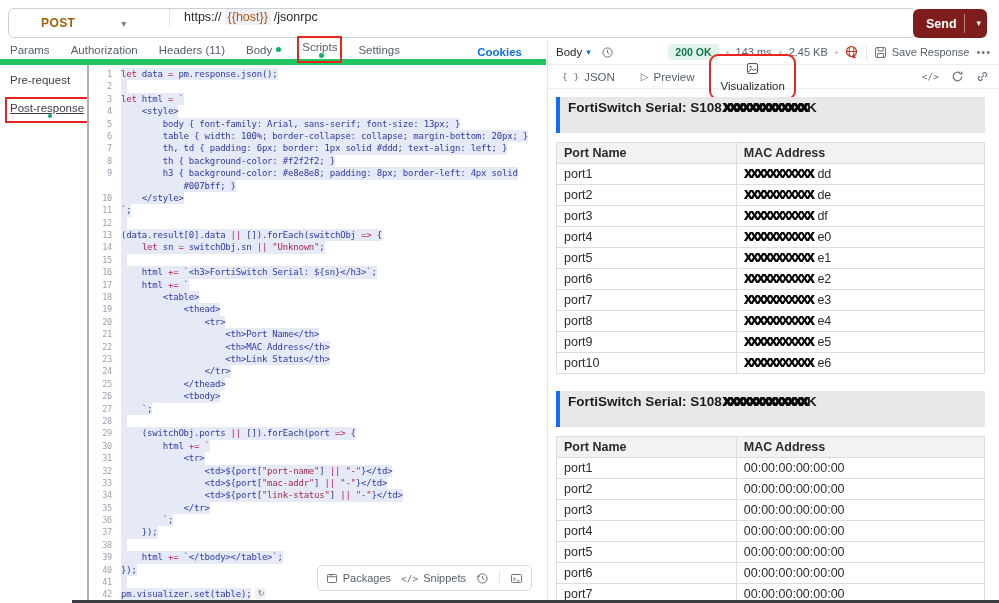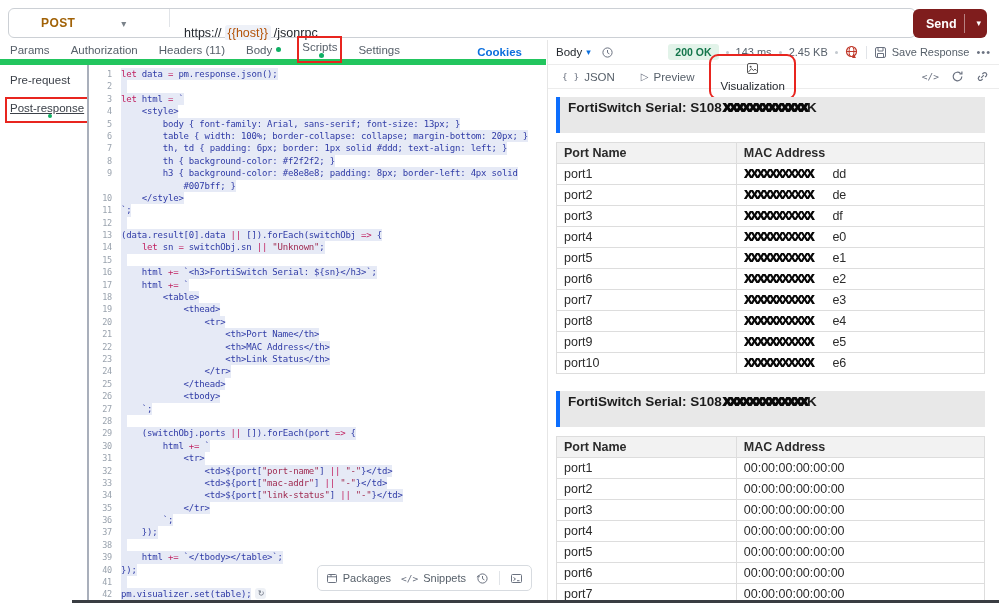--- a/index.html
+++ b/index.html
@@ -14,21 +14,21 @@
     position:absolute; left:8px; top:8px; width:908px; height:30px;
     border:1px solid #ccd0d5; border-radius:6px; display:flex; align-items:flex-start;
     background:#fff;
   }
   .method-box { display:flex; align-items:center; width:160px; padding-left:32px; height:100%; cursor:pointer; }
   .method-label { font-weight:bold; font-size:12px; color:#a16207; letter-spacing:.4px; }
   .method-chevron { margin-left:46px; color:#7a828a; font-size:10px; }
   .method-divider { width:1px; height:18px; background:#e1e4e8; }
   .url-text { font-size:12.5px; padding-left:14px; color:#24292f; display:flex; align-items:center; white-space:pre; }
   .url-var {
-    color:#b45309; background:#eef1f8; border-radius:3px; padding:1px 3px; margin:16px 3px;
+    color:#b45309; background:#eef1f8; border-radius:3px; padding:1px 3px; margin:0 3px;
   }
   .send-btn {
     position:absolute; right:12px; top:9px; width:74px; height:29px; background:#7f1d1d;
     border-radius:6px; display:flex; align-items:center; color:#fff; cursor:pointer;
   }
   .send-label { font-size:12.5px; font-weight:bold; padding-left:13px; }
   .send-sep { position:absolute; right:22px; top:5px; bottom:5px; width:1px; background:rgba(255,255,255,.45); }
   .send-chevron { position:absolute; right:6px; top:9px; font-size:9px; color:#fff; }
 
   
@@ -94,21 +94,21 @@
   .viz-content { position:absolute; left:0; top:49px; right:0; bottom:3px; overflow:hidden; padding:8px 14px 0 8px;
                  font-family:"Liberation Sans", sans-serif; }
   .fsw-h3 { background:#e8e8e8; border-left:4px solid #0d6efd; height:36px; line-height:22px;
             font-size:13.5px; font-weight:bold; padding-left:8px; color:#1c1c1c; white-space:nowrap; overflow:hidden; }
   .scribble { font-weight:bold; letter-spacing:-2.6px; margin:0 1px; color:#0a0a0a;
               text-shadow:0.8px 0 #0a0a0a, -0.8px 0 #0a0a0a; }
   table.viz { width:100%; border-collapse:collapse; margin:9px 0 17px 0; table-layout:fixed; }
   table.viz th, table.viz td { border:1px solid #ddd; text-align:left; padding:3px 7px; font-size:12.5px; height:21px; color:#2b2b2b; }
   table.viz th { background:#f2f2f2; font-weight:bold; }
   table.viz col.c1 { width:42%; }
-  .xred { font-weight:bold; letter-spacing:-2.1px; margin-right:20px; color:#0a0a0a;
+  .xred { font-weight:bold; letter-spacing:-2.1px; margin-right:5px; color:#0a0a0a;
           text-shadow:0.7px 0 #0a0a0a; }
 
   .bottom-bar { position:absolute; left:72px; right:0; bottom:0; height:3px; background:#3a3d42; }
 </style>
 </head>
 <body>
 
 <div class="req-bar">
   <div class="method-box">
     <span class="method-label">POST</span>

